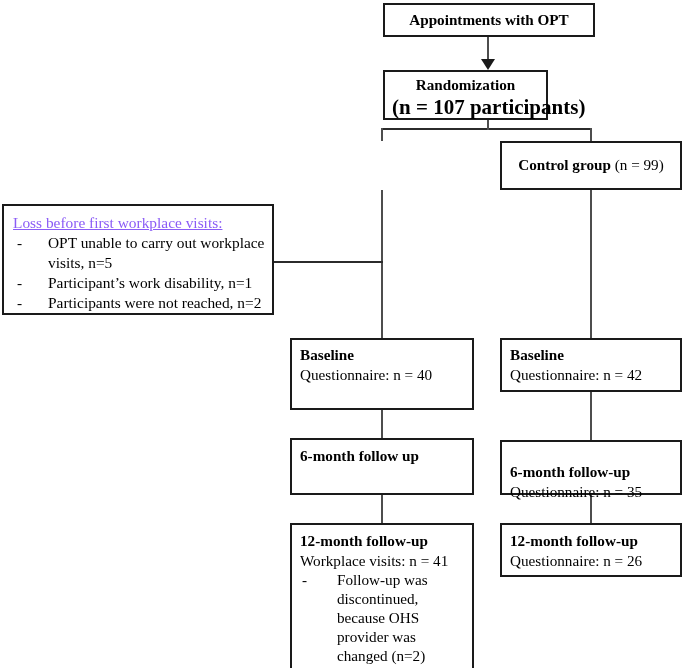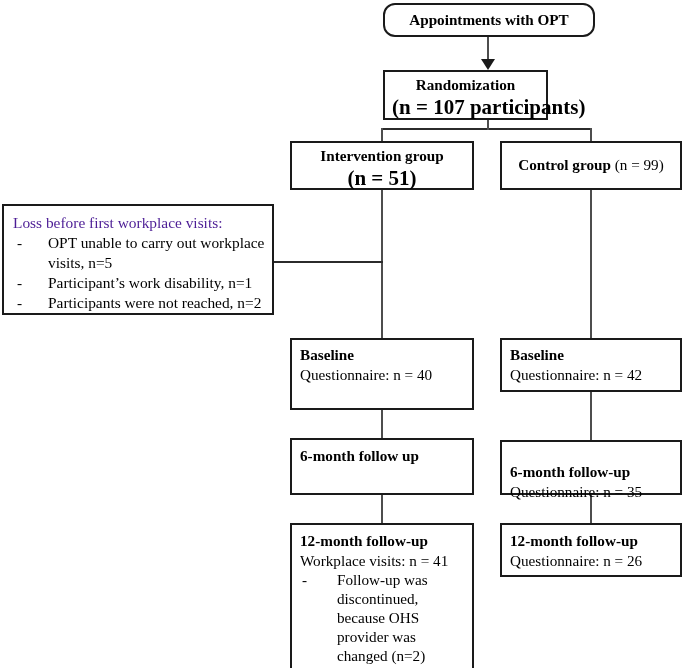--- a/index.html
+++ b/index.html
@@ -51,22 +51,23 @@
     line-height: 1.22;
     color: #000000;
     white-space: nowrap;
   }
   .hdr-inline b { font-weight: bold; }
 
   
   .loss-title {
     font-size: 15.4px;
     line-height: 1.30;
-    color: #4c1d95;
+    color: #8b5cf6;
     margin-bottom: 0px;
+    text-decoration: underline;
   }
   .loss-list {
     list-style: none;
     margin: 0;
     padding: 0;
   }
   .loss-list li {
     position: relative;
     font-size: 15.4px;
     line-height: 1.30;
@@ -139,39 +140,33 @@
   <div class="vline" style="left:381px; top:190px; height:148px;"></div>
   <div class="vline" style="left:381px; top:410px; height:28px;"></div>
   <div class="vline" style="left:381px; top:495px; height:28px;"></div>
 
   <div class="hline" style="left:274px; top:261px; width:109px;"></div>
 
   <div class="vline" style="left:590px; top:190px; height:148px;"></div>
   <div class="vline" style="left:590px; top:392px; height:48px;"></div>
   <div class="vline" style="left:590px; top:495px; height:28px;"></div>
 
-  <div class="box" style="left:383px; top:3px; width:212px; height:34px;border-radius:12px;">
+  <div class="box" style="left:383px; top:3px; width:212px; height:34px;">
     <div class="box-inner ctr" style="padding-top:6px;">
       <div class="ttl">Appointments with OPT</div>
     </div>
   </div>
 
   <div class="box" style="left:383px; top:70px; width:165px; height:50px;">
     <div class="box-inner ctr" style="padding-top:4px;">
       <div class="ttl">Randomization</div>
       <div class="sub">(n = 107 participants)</div>
     </div>
   </div>
 
-  <div class="box" style="left:290px; top:141px; width:184px; height:49px;">
-    <div class="box-inner ctr" style="padding-top:4px;">
-      <div class="ttl">Intervention group</div>
-      <div class="sub">(n = 51)</div>
-    </div>
-  </div>
 
   <div class="box" style="left:500px; top:141px; width:182px; height:49px;">
     <div class="box-inner ctr" style="padding-top:13px;">
       <div class="hdr-inline">
         <b>Control group</b>
         <span>(n = 99)</span>
       </div>
     </div>
   </div>
 

